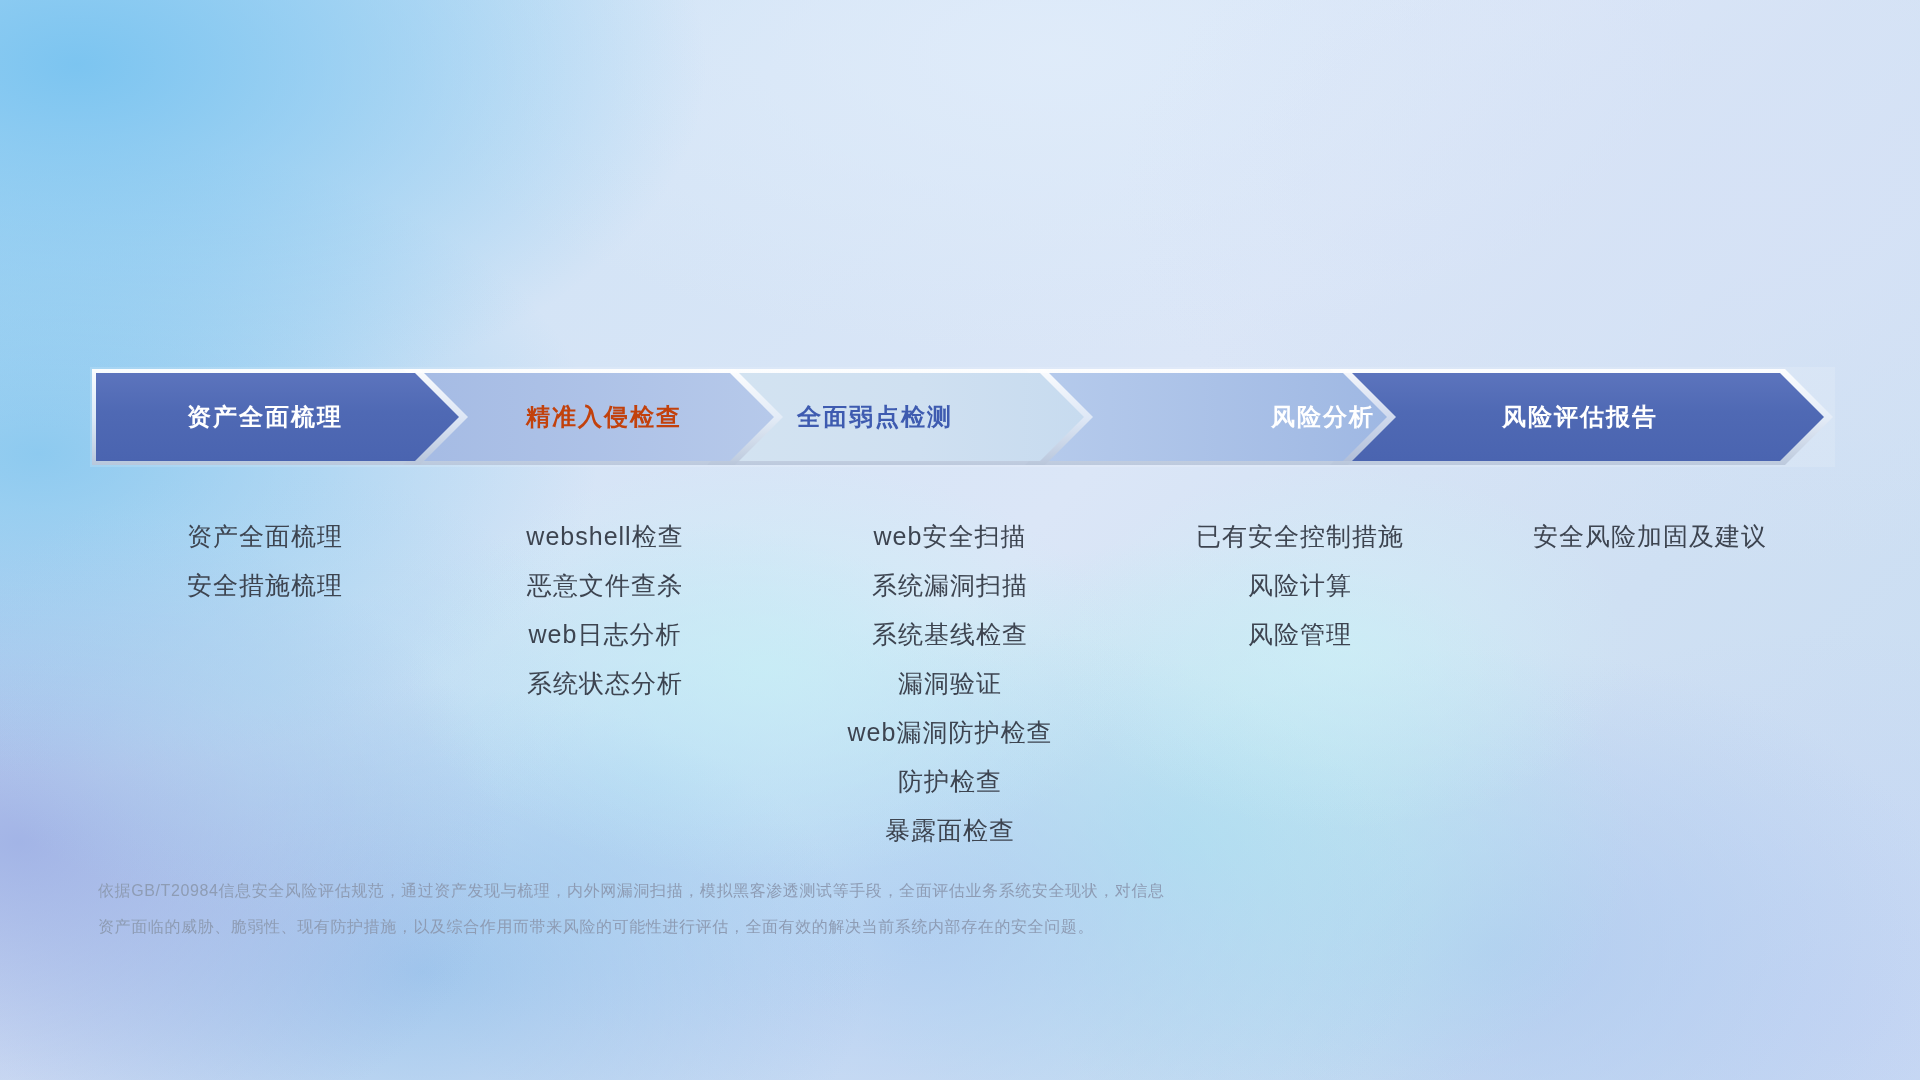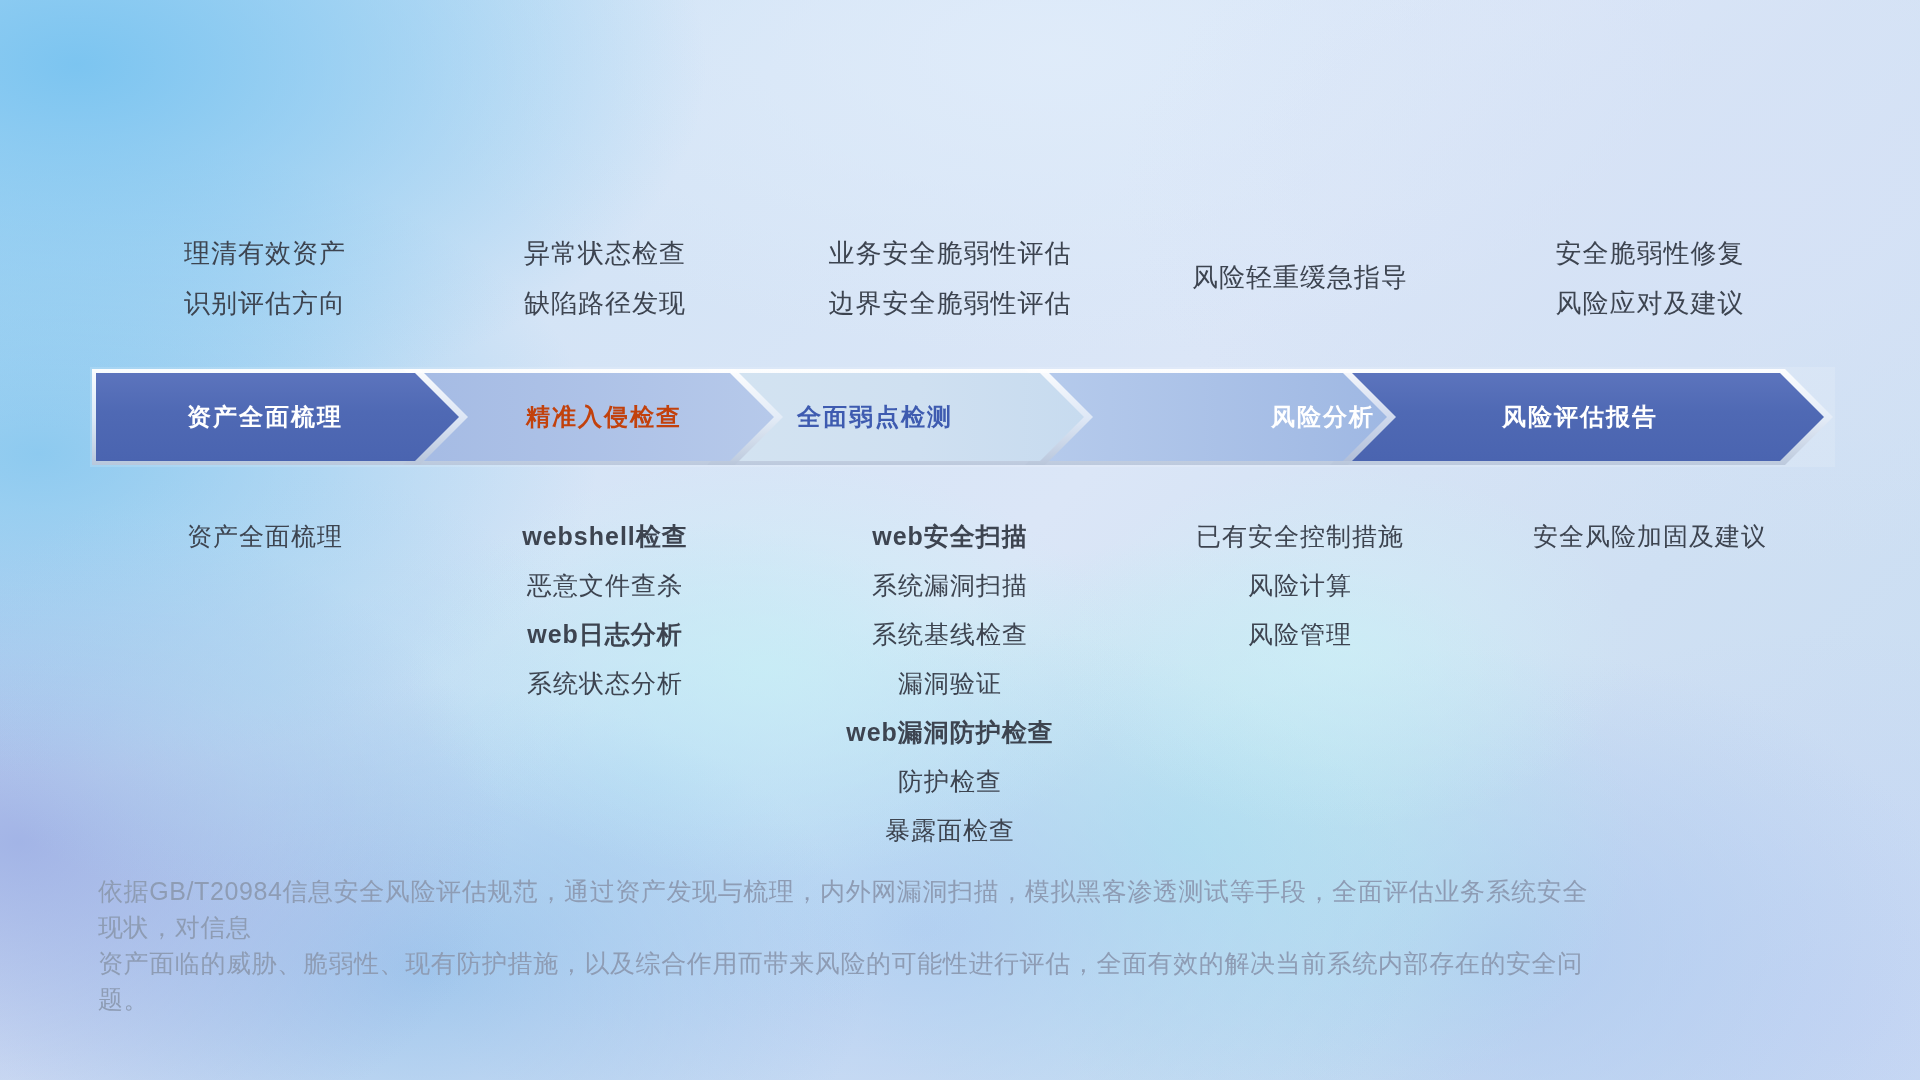--- a/index.html
+++ b/index.html
@@ -95,63 +95,42 @@
 
   
   #bottom-row { top: 512px; align-items: start; }
   .bot-line {
     font-size: 25px;
     color: #3d4450;
     line-height: 49px;
     letter-spacing: 1px;
     white-space: nowrap;
   }
-  .bot-line b { font-weight: bold; }
+  .bot-line b { font-weight: normal; }
 
   
   #footer {
     position: absolute;
     left: 98px;
     top: 873px;
     width: 1500px;
-    font-size: 25px;
+    font-size: 16px;
     line-height: 36px;
     color: #8e9cb4;
     letter-spacing: 0.6px;
   }
 </style>
 </head>
 <body>
 
 <div id="bg"></div>
 <div id="bg-soft"></div>
 
 <div id="page">
 
-  <div class="row" id="top-row">
-    <div class="col">
-      <div class="top-line">理清有效资产</div>
-      <div class="top-line">识别评估方向</div>
-    </div>
-    <div class="col">
-      <div class="top-line">异常状态检查</div>
-      <div class="top-line">缺陷路径发现</div>
-    </div>
-    <div class="col">
-      <div class="top-line">业务安全脆弱性评估</div>
-      <div class="top-line">边界安全脆弱性评估</div>
-    </div>
-    <div class="col shift">
-      <div class="top-line">风险轻重缓急指导</div>
-    </div>
-    <div class="col">
-      <div class="top-line">安全脆弱性修复</div>
-      <div class="top-line">风险应对及建议</div>
-    </div>
-  </div>
 
   <div id="banner">
     <svg width="1745" height="100" viewBox="0 0 1745 100" xmlns="http://www.w3.org/2000/svg" aria-hidden="true">
       <defs>
         <linearGradient id="gDark" x1="0" y1="0" x2="0" y2="1">
           <stop offset="0%" stop-color="#5c74bd"></stop>
           <stop offset="45%" stop-color="#4f69b4"></stop>
           <stop offset="100%" stop-color="#4a64b0"></stop>
         </linearGradient>
         <linearGradient id="gMid" x1="0" y1="0" x2="1" y2="0">
@@ -206,20 +185,21 @@
     <div class="stage-label" style="left:349px; width:330px; color:#c2410c;text-align:center;">精准入侵检查</div>
     <div class="stage-label" style="left:620px; width:330px; color:#3e5bb0;">全面弱点检测</div>
     <div class="stage-label" style="left:955px; width:330px; color:#ffffff;text-align:right;">风险分析</div>
     <div class="stage-label" style="left:1270px;width:440px; color:#ffffff;">风险评估报告</div>
   </div>
 
   <div class="row" id="bottom-row">
 
     <div class="col">
       <div class="bot-line">资产全面梳理</div>
+      <div class="bot-line">安全措施梳理</div>
     </div>
 
     <div class="col">
       <div class="bot-line"><b>webshell检查</b></div>
       <div class="bot-line">恶意文件查杀</div>
       <div class="bot-line"><b>web日志分析</b></div>
       <div class="bot-line">系统状态分析</div>
     </div>
 
     <div class="col">

